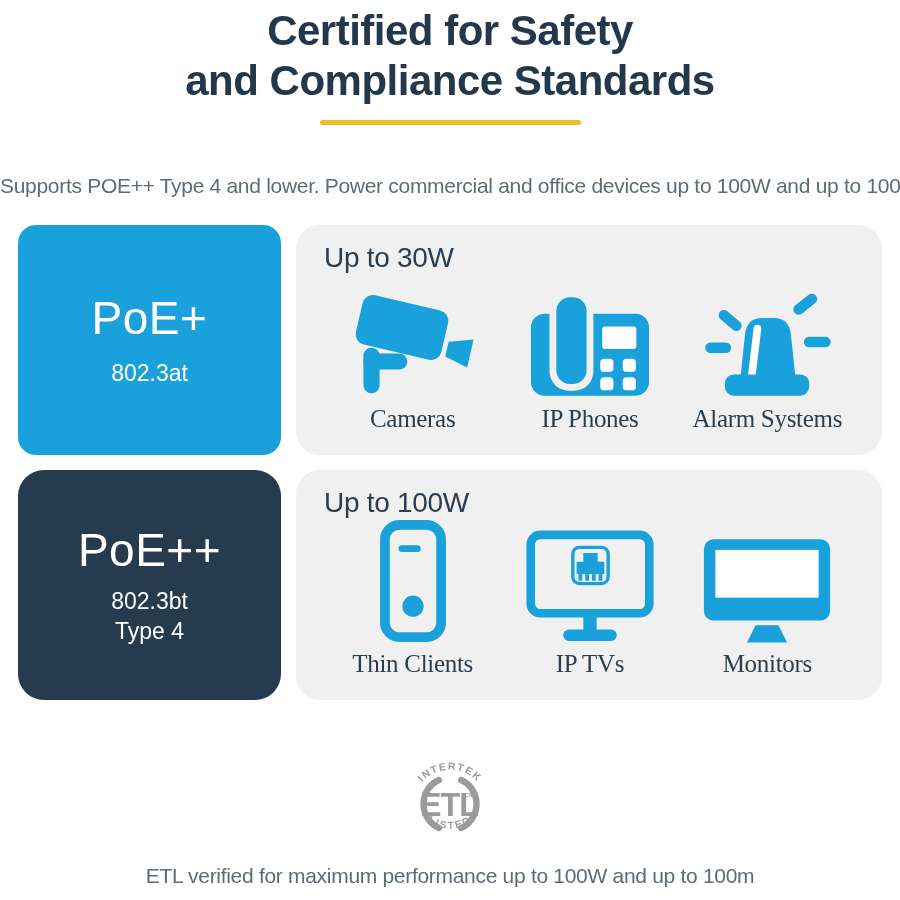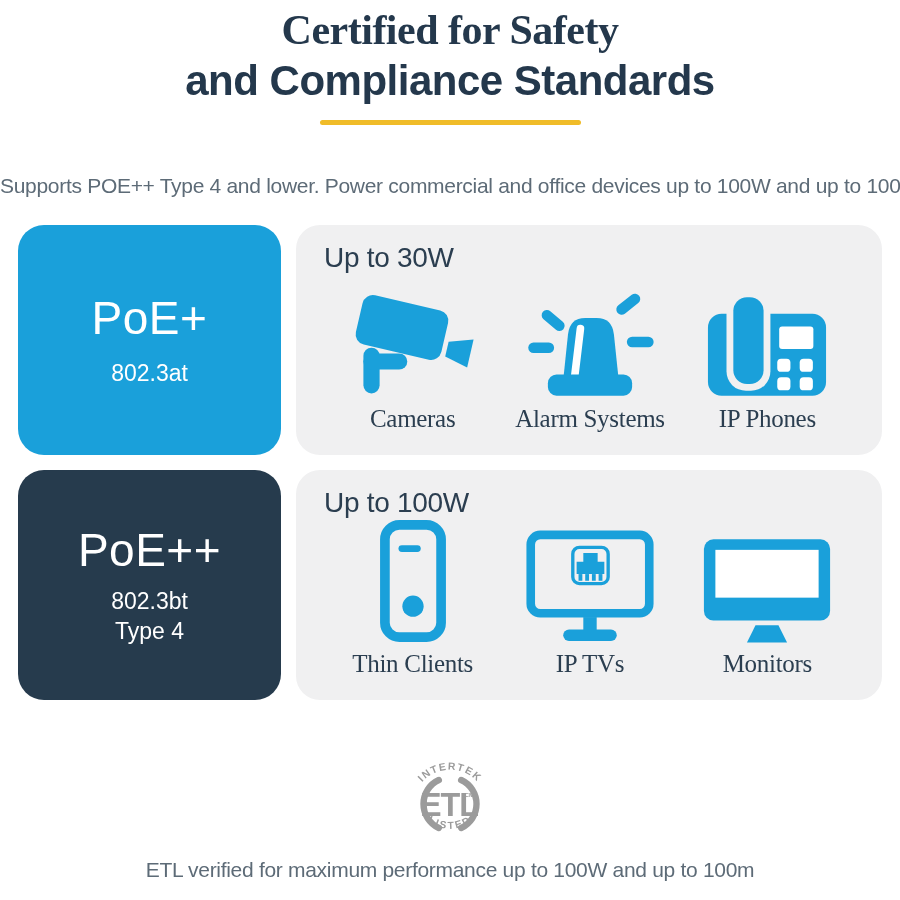--- a/index.html
+++ b/index.html
@@ -5,47 +5,47 @@
   :root{
     --blue:#1AA0DA; --navy:#263B4D; --ink:#2B3E50; --title-ink:#24384C;
     --muted:#5D6B77; --panel:#F0F0F1; --logo-gray:#9B9B9B; --yellow:#F0BC29;
   }
   *{box-sizing:border-box; margin:0; padding:0;}
   html,body{background:#fff;}
   body{font-family:"Liberation Sans", sans-serif;}
   .page{position:relative; width:900px; height:900px; background:#fff; overflow:hidden;}
 
   .title1{font-size:42px; font-weight:700; color:var(--title-ink);
-          text-align:center; padding-top:6px; letter-spacing:-0.5px; line-height:1.18;font-family:Liberation Serif, serif;}
+          text-align:center; padding-top:6px; letter-spacing:-0.5px; line-height:1.18;}
   .title2{font-size:42px; font-weight:700; color:var(--title-ink);
           text-align:center; letter-spacing:-0.5px; line-height:1.18;}
   .divider{width:261px; height:5px; background:var(--yellow); border-radius:3px; margin:15px auto 0;}
   .subtitle{margin-top:49px; font-size:21px; color:var(--muted); text-align:center;
             letter-spacing:-0.3px; white-space:nowrap;}
 
   .row{display:flex; gap:15px; margin:27px 18px 0; height:230px;}
   .row + .row{margin-top:15px;}
 
   .badge{width:263px; flex:0 0 263px; border-radius:26px; color:#fff;
          display:flex; flex-direction:column; align-items:center; justify-content:center;}
-  .badge-blue{background:var(--blue);}
+  .badge-blue{background:var(--blue);border-radius:18px;}
   .badge-navy{background:var(--navy);}
   .badge-name{font-size:46px; letter-spacing:0.5px;}
   .badge-sub{font-size:23px; margin-top:14px; line-height:1.3; text-align:center;}
   .badge-navy .badge-sub{margin-top:10px;}
 
   .panel{flex:1; background:var(--panel); border-radius:24px; padding:17px 26px 4px 28px;}
   .panel-heading{font-size:28px; color:var(--ink); letter-spacing:-0.3px;}
   .devices{display:flex; margin-top:2px;}
   .device{flex:1; display:flex; flex-direction:column; align-items:center;font-family:Liberation Serif, serif;}
   .icon-box{height:122px; display:flex; align-items:flex-end; justify-content:center;}
   .device-label{font-size:25px; color:var(--ink); margin-top:7px; letter-spacing:-0.3px; white-space:nowrap;}
 
   .etl-wrap{display:flex; justify-content:center; margin-top:54px;}
-  .footer{margin-top:4px; font-size:21px; color:var(--muted); text-align:center; letter-spacing:-0.3px;}
+  .footer{margin-top:10px; font-size:21px; color:var(--muted); text-align:center; letter-spacing:-0.3px;}
 
   svg{display:block;}
 </style>
 </head>
 <body>
 
 <div class="page">
 
   <h1 class="title1">Certified for Safety</h1>
   <h1 class="title2">and Compliance Standards</h1>
@@ -71,49 +71,49 @@
               </g>
               <rect x="13" y="64" width="17" height="48" rx="8.5"></rect>
               <rect x="13" y="70" width="46" height="17" rx="8.5"></rect>
             </svg>
           </div>
           <div class="device-label">Cameras</div>
         </div>
 
         <div class="device">
           <div class="icon-box">
+            <svg width="122" height="108" viewBox="0 0 125 110">
+              <rect x="2" y="24" width="121" height="84" rx="14" fill="var(--blue)"></rect>
+              <rect x="21" y="0" width="45" height="103" rx="20" fill="var(--panel)"></rect>
+              <rect x="28" y="7" width="31" height="89" rx="14" fill="var(--blue)"></rect>
+              <rect x="75" y="37" width="35" height="23" rx="3" fill="#fff"></rect>
+              <rect x="73" y="70" width="13.5" height="13.5" rx="4" fill="#fff"></rect>
+              <rect x="96" y="70" width="13.5" height="13.5" rx="4" fill="#fff"></rect>
+              <rect x="73" y="89" width="13.5" height="13.5" rx="4" fill="#fff"></rect>
+              <rect x="96" y="89" width="13.5" height="13.5" rx="4" fill="#fff"></rect>
+            </svg>
+          </div>
+          <div class="device-label">IP Phones</div>
+        </div>
+
+        <div class="device">
+          <div class="icon-box">
             <svg width="134" height="110" viewBox="0 0 140 114">
               <path d="M42,96 L47,48 Q49,31 65,31 L77,31 Q93,31 95,48 L100,96 Z" fill="var(--blue)"></path>
               <line x1="60" y1="42" x2="54" y2="92" stroke="#fff" stroke-width="8" stroke-linecap="round"></line>
               <rect x="26" y="90" width="88" height="22" rx="9" fill="var(--blue)"></rect>
               <g stroke="var(--blue)" stroke-width="11" stroke-linecap="round">
                 <line x1="11" y1="62" x2="27" y2="62"></line>
                 <line x1="25" y1="28" x2="38" y2="39"></line>
                 <line x1="103" y1="22" x2="117" y2="11"></line>
                 <line x1="114" y1="56" x2="131" y2="56"></line>
               </g>
             </svg>
           </div>
           <div class="device-label">Alarm Systems</div>
-        </div>
-
-        <div class="device">
-          <div class="icon-box">
-            <svg width="122" height="108" viewBox="0 0 125 110">
-              <rect x="2" y="24" width="121" height="84" rx="14" fill="var(--blue)"></rect>
-              <rect x="21" y="0" width="45" height="103" rx="20" fill="var(--panel)"></rect>
-              <rect x="28" y="7" width="31" height="89" rx="14" fill="var(--blue)"></rect>
-              <rect x="75" y="37" width="35" height="23" rx="3" fill="#fff"></rect>
-              <rect x="73" y="70" width="13.5" height="13.5" rx="4" fill="#fff"></rect>
-              <rect x="96" y="70" width="13.5" height="13.5" rx="4" fill="#fff"></rect>
-              <rect x="73" y="89" width="13.5" height="13.5" rx="4" fill="#fff"></rect>
-              <rect x="96" y="89" width="13.5" height="13.5" rx="4" fill="#fff"></rect>
-            </svg>
-          </div>
-          <div class="device-label">IP Phones</div>
         </div>
 
       </div>
     </div>
   </section>
 
   <section class="row">
     <div class="badge badge-navy">
       <div class="badge-name">PoE++</div>
       <div class="badge-sub">

